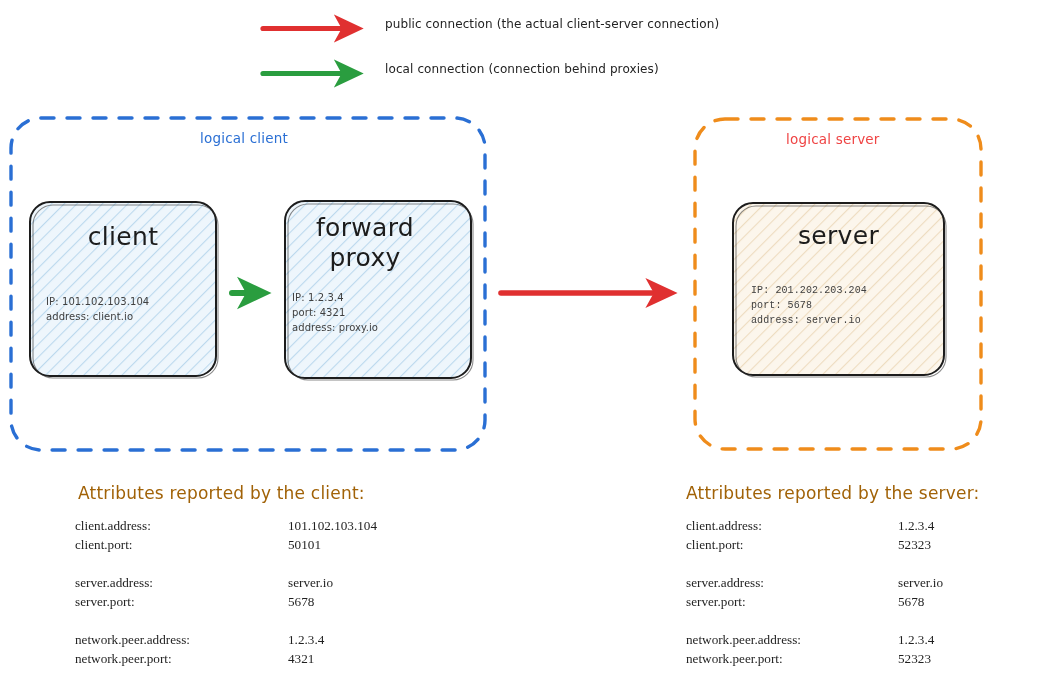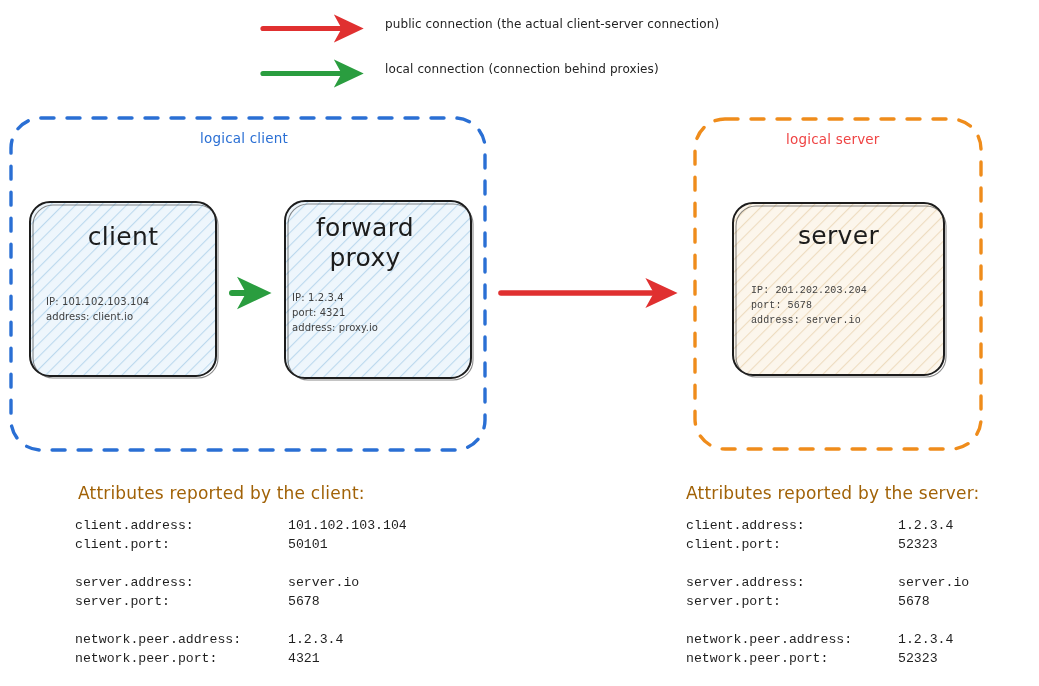--- a/index.html
+++ b/index.html
@@ -100,21 +100,21 @@
     font-size: 17px;
     color: #a16207;
     white-space: nowrap;
     letter-spacing: .2px;
   }
   #attr-heading-client { left: 78px; top: 483px; }
   #attr-heading-server { left: 686px; top: 483px; }
 
   .attr-table {
     position: absolute;
-    font-family: Liberation Mono, monospace;
+    font-family: Liberation Serif, serif;
     font-size: 13.2px;
     line-height: 19px;
     color: #1f1f1f;
   }
   #attr-table-client { left: 75px; top: 516px; }
   #attr-table-server { left: 686px; top: 516px; }
 
   .attr-group { margin-bottom: 19px; }
   .attr-group:last-child { margin-bottom: 0; }
   .attr-row { display: flex; white-space: pre; }

